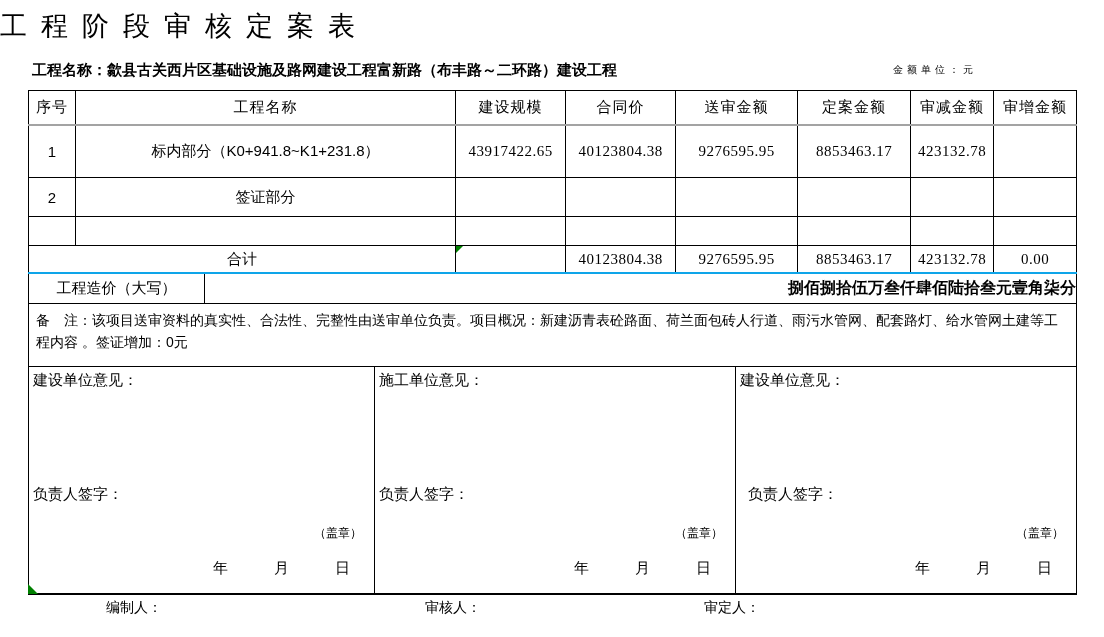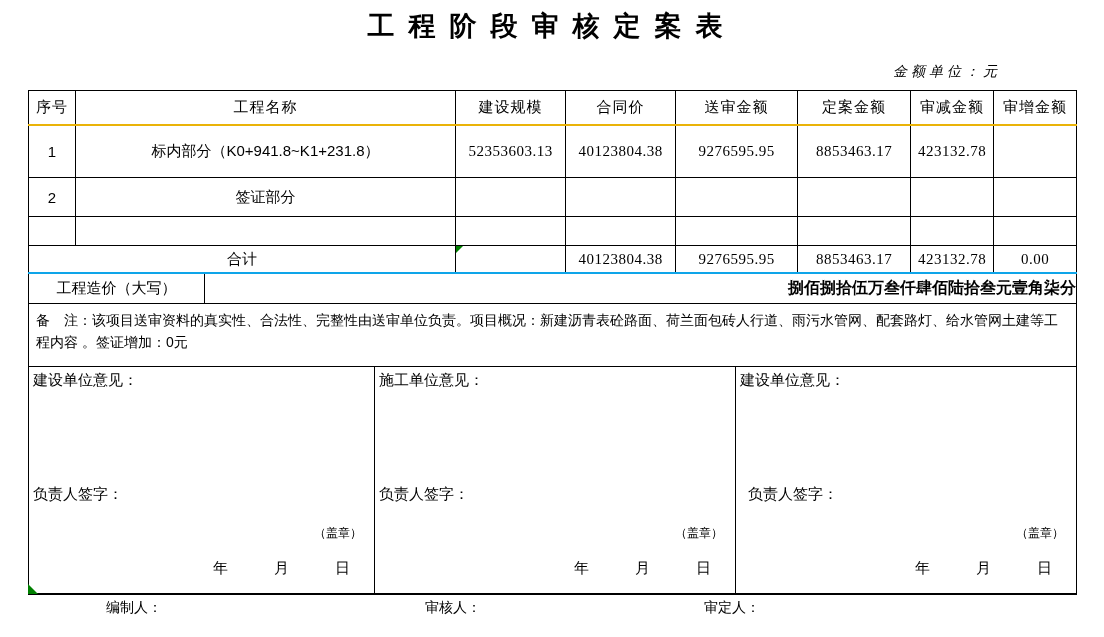--- a/index.html
+++ b/index.html
@@ -1,30 +1,30 @@
 <!DOCTYPE html>
 <html><head>
 <meta charset="utf-8">
 <style>
   html,body{margin:0;padding:0;background:#fff;}
   body{width:1104px;height:637px;font-family:"Liberation Sans","DejaVu Sans",sans-serif;color:#000;}
   .page{position:relative;width:1104px;height:637px;background:#fff;overflow:hidden;}
 
-  .title{position:absolute;top:8px;left:0;width:100%;text-align:center;
-         font-size:27px;font-weight:bold;letter-spacing:14px;white-space:nowrap;}
+  .title{position:absolute;top:8px;left:0;width:100%;
+         font-size:27px;font-weight:normal;letter-spacing:14px;white-space:nowrap;}
 
   .subhead{position:absolute;top:61px;left:32px;font-size:15px;font-weight:bold;white-space:nowrap;}
-  .unit{position:absolute;top:63px;left:893px;font-size:14px;letter-spacing:4px;white-space:nowrap;font-style:italic;}
+  .unit{position:absolute;top:63px;left:893px;font-size:10px;letter-spacing:4px;white-space:nowrap;}
 
   table.grid{position:absolute;left:28px;top:90px;width:1048px;border-collapse:collapse;table-layout:fixed;}
   table.grid td{border:1px solid #000;text-align:center;vertical-align:middle;
                 font-size:15px;padding:0;overflow:hidden;}
   .num{font-family:"Liberation Serif","DejaVu Serif",serif;font-size:15px;letter-spacing:0.5px;}
 
-  tr.hdr td{height:33px;border-bottom:2px solid #eab308;letter-spacing:1px;font-family:Liberation Mono, monospace;}
+  tr.hdr td{height:33px;border-bottom:2px solid #a3a3a3;letter-spacing:1px;font-family:Liberation Mono, monospace;}
   tr.r1 td{height:51px;}
   tr.r2 td{height:38px;}
   tr.r3 td{height:28px;}
   tr.total td{height:26px;border-bottom:2px solid #0ea5e9;}
   td.rel{position:relative;}
 
   tr.cost td{height:29px;font-family:Liberation Mono, monospace;}
   .cost-wrap{display:flex;height:100%;align-items:center;}
   .cost-label{flex:0 0 175px;border-right:1px solid #000;height:100%;
               display:flex;align-items:center;justify-content:center;font-size:15px;}
@@ -54,20 +54,21 @@
   .footer span{position:absolute;top:4px;white-space:nowrap;}
   .f1{left:106px}.f2{left:425px}.f3{left:704px}
 </style>
 </head>
 <body>
 
 <div class="page">
 
   <div class="title">工程阶段审核定案表</div>
 
+  <div class="subhead">工程名称：歙县古关西片区基础设施及路网建设工程富新路（布丰路～二环路）建设工程</div>
   <div class="unit">金额单位：元</div>
 
   <table class="grid">
     <colgroup>
       <col style="width:47px">
         <col style="width:380px">
         <col style="width:110px">
         <col style="width:110px">
       <col style="width:122px">
         <col style="width:113px">
@@ -83,21 +84,21 @@
       <td>合同价</td>
       <td>送审金额</td>
       <td>定案金额</td>
       <td>审减金额</td>
       <td>审增金额</td>
     </tr>
 
     <tr class="r1">
       <td>1</td>
       <td>标内部分（K0+941.8~K1+231.8）</td>
-      <td class="num">52353603.13</td>
+      <td class="num">43917422.65</td>
       <td class="num">40123804.38</td>
       <td class="num">9276595.95</td>
       <td class="num">8853463.17</td>
       <td class="num">423132.78</td>
       <td class="num"></td>
     </tr>
 
     <tr class="r2">
       <td>2</td>
       <td>签证部分</td>

